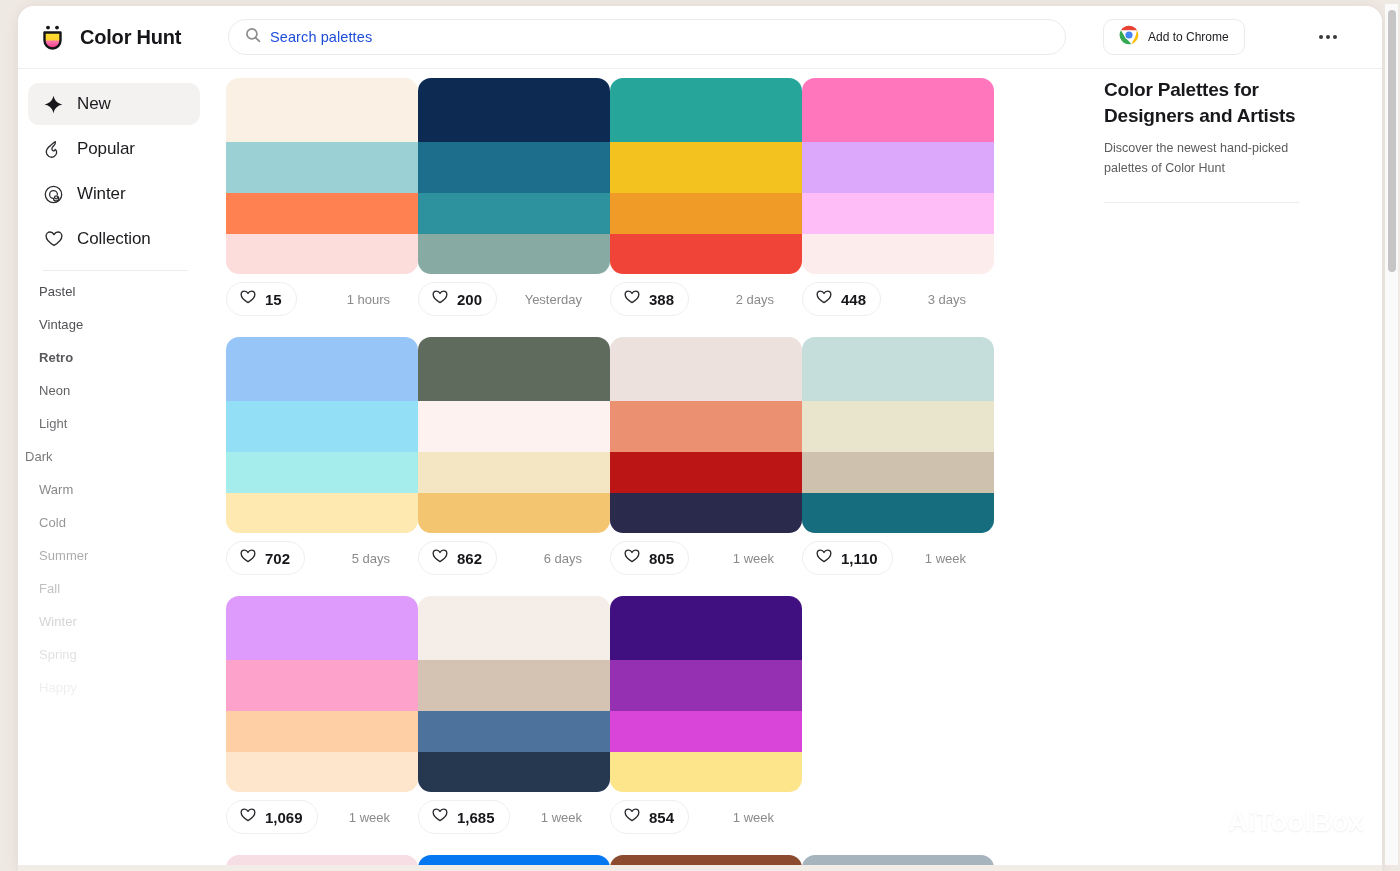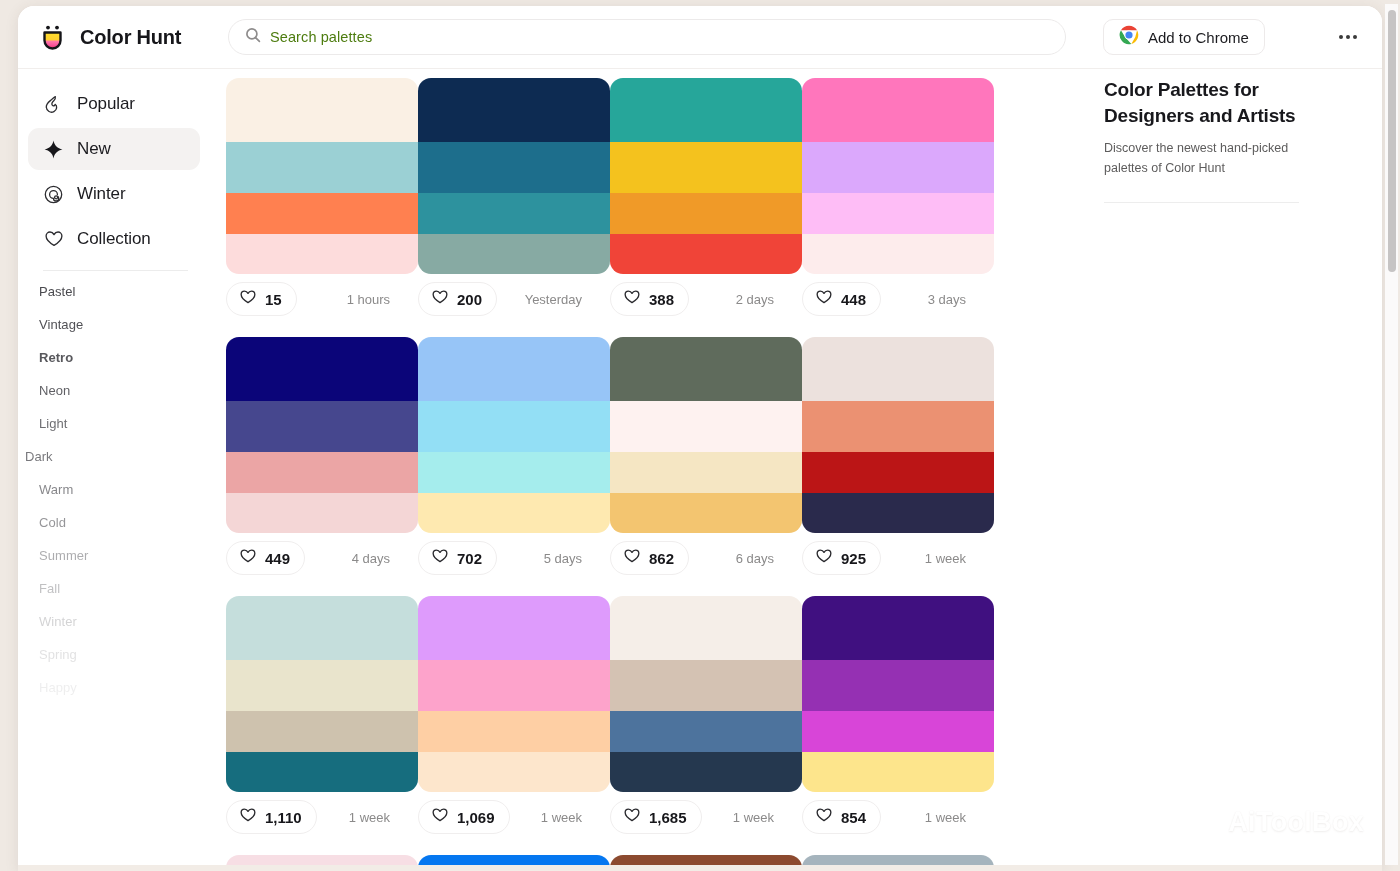--- a/index.html
+++ b/index.html
@@ -30,30 +30,30 @@
   .logo-wrap { width: 33px; height: 33px; position: relative; }
   .brand-name { font-size: 20px; font-weight: bold; color: #16161a; letter-spacing: -0.2px; }
   .search-box {
     margin-left: 17px;
     width: 838px; height: 36px;
     border: 1px solid #eceaea; border-radius: 19px;
     background: #fff;
     display: flex; align-items: center; gap: 9px;
     padding: 0 16px;
   }
-  .search-placeholder { font-size: 14.5px; color: #4d7c0f; letter-spacing: 0.1px; }
+  .search-placeholder { font-size: 14.5px; color: #1d4ed8; letter-spacing: 0.1px; }
   .chrome-btn {
     margin-left: 37px;
     height: 36px; padding: 0 15px;
     border: 1px solid #edeaea; border-radius: 10px;
     background: #fff;
     display: flex; align-items: center; gap: 9px;
     cursor: pointer;
   }
-  .chrome-btn span.lbl { font-size: 15px; color: #1b1b1f; font-weight: 500; }
+  .chrome-btn span.lbl { font-size: 12px; color: #1b1b1f; font-weight: 500; }
   .dots-btn {
     margin-left: 70px; width: 26px; height: 26px;
     display: flex; align-items: center; justify-content: center; gap: 3px;
     cursor: pointer;
   }
   .dots-btn i { width: 4px; height: 4px; border-radius: 50%; background: #3a3a3a; display: block; }
 
   
   #sidebar {
     position: absolute; left: 0; top: 63px;
@@ -209,36 +209,36 @@
 
     <div class="dots-btn">
       <i></i>
         <i></i>
         <i></i>
     </div>
   </div>
 
   <div id="sidebar">
 
+    <div class="nav-item active">
+      <span class="nav-icon">
+        <svg width="19" height="19" viewBox="0 0 19 19">
+          <path d="M9.5 0.6 C10.3 5.4 13.6 8.7 18.4 9.5 C13.6 10.3 10.3 13.6 9.5 18.4 C8.7 13.6 5.4 10.3 0.6 9.5 C5.4 8.7 8.7 5.4 9.5 0.6 Z" fill="#17171b"></path>
+        </svg>
+      </span>
+      <span class="nav-label">New</span>
+    </div>
+
     <div class="nav-item">
       <span class="nav-icon">
         <svg width="19" height="19" viewBox="0 0 19 19">
           <path d="M11.3 1.6 C11.9 4.3 10.3 5.2 9.0 6.5 C7.4 8.1 7.6 9.9 8.9 10.6 C10.0 11.2 11.1 10.4 11.1 9.3 C13.6 11.0 13.0 15.0 9.9 16.6 C6.6 18.3 2.6 16.1 2.3 12.2 C2.0 8.0 6.1 6.2 8.3 3.9 C9.5 2.7 10.6 1.9 11.3 1.6 Z" fill="none" stroke="#2d2d31" stroke-width="1.35" stroke-linejoin="round"></path>
         </svg>
       </span>
       <span class="nav-label">Popular</span>
-    </div>
-
-    <div class="nav-item active">
-      <span class="nav-icon">
-        <svg width="19" height="19" viewBox="0 0 19 19">
-          <path d="M9.5 0.6 C10.3 5.4 13.6 8.7 18.4 9.5 C13.6 10.3 10.3 13.6 9.5 18.4 C8.7 13.6 5.4 10.3 0.6 9.5 C5.4 8.7 8.7 5.4 9.5 0.6 Z" fill="#17171b"></path>
-        </svg>
-      </span>
-      <span class="nav-label">New</span>
     </div>
 
     <div class="nav-item">
       <span class="nav-icon">
         <svg width="19" height="19" viewBox="0 0 19 19">
           <circle cx="9.5" cy="9.5" r="8.2" fill="none" stroke="#2d2d31" stroke-width="1.3"></circle>
           <path d="M13.4 9.5 a3.9 3.9 0 1 0 -3.9 3.9 a2.6 2.6 0 1 0 2.6 -2.6 a1.5 1.5 0 1 0 1.5 1.5" fill="none" stroke="#2d2d31" stroke-width="1.3" stroke-linecap="round"></path>
         </svg>
       </span>
       <span class="nav-label">Winter</span>
@@ -337,37 +337,20 @@
               <span><svg width="18" height="18" viewBox="0 0 20 20">
                   <path d="M10 16.2 C10 16.2 2.4 11.9 2.4 7.3 C2.4 4.9 4.2 3.4 6.1 3.4 C7.8 3.4 9.3 4.6 10 5.9 C10.7 4.6 12.2 3.4 13.9 3.4 C15.8 3.4 17.6 4.9 17.6 7.3 C17.6 11.9 10 16.2 10 16.2 Z" fill="none" stroke="#2b2b2f" stroke-width="1.5" stroke-linejoin="round"></path>
                 </svg></span>
               <span class="like-count">448</span>
             </div>
             <span class="date-txt">3 days</span>
           </div>
         </div>
         <div class="card">
           <div class="swatches">
-            <i class="sw0" style="background: rgb(11, 5, 121);"></i>
-            <i class="sw1" style="background: rgb(70, 71, 142);"></i>
-            <i class="sw2" style="background: rgb(235, 165, 165);"></i>
-            <i class="sw3" style="background: rgb(244, 214, 214);"></i>
-          </div>
-          <div class="card-meta">
-            <div class="like-btn">
-              <span><svg width="18" height="18" viewBox="0 0 20 20">
-                  <path d="M10 16.2 C10 16.2 2.4 11.9 2.4 7.3 C2.4 4.9 4.2 3.4 6.1 3.4 C7.8 3.4 9.3 4.6 10 5.9 C10.7 4.6 12.2 3.4 13.9 3.4 C15.8 3.4 17.6 4.9 17.6 7.3 C17.6 11.9 10 16.2 10 16.2 Z" fill="none" stroke="#2b2b2f" stroke-width="1.5" stroke-linejoin="round"></path>
-                </svg></span>
-              <span class="like-count">449</span>
-            </div>
-            <span class="date-txt">4 days</span>
-          </div>
-        </div>
-        <div class="card">
-          <div class="swatches">
             <i class="sw0" style="background: rgb(151, 197, 247);"></i>
             <i class="sw1" style="background: rgb(147, 223, 245);"></i>
             <i class="sw2" style="background: rgb(165, 237, 237);"></i>
             <i class="sw3" style="background: rgb(254, 233, 176);"></i>
           </div>
           <div class="card-meta">
             <div class="like-btn">
               <span><svg width="18" height="18" viewBox="0 0 20 20">
                   <path d="M10 16.2 C10 16.2 2.4 11.9 2.4 7.3 C2.4 4.9 4.2 3.4 6.1 3.4 C7.8 3.4 9.3 4.6 10 5.9 C10.7 4.6 12.2 3.4 13.9 3.4 C15.8 3.4 17.6 4.9 17.6 7.3 C17.6 11.9 10 16.2 10 16.2 Z" fill="none" stroke="#2b2b2f" stroke-width="1.5" stroke-linejoin="round"></path>
                 </svg></span>
@@ -398,21 +381,21 @@
             <i class="sw0" style="background: rgb(236, 225, 221);"></i>
             <i class="sw1" style="background: rgb(235, 145, 114);"></i>
             <i class="sw2" style="background: rgb(187, 21, 22);"></i>
             <i class="sw3" style="background: rgb(42, 42, 76);"></i>
           </div>
           <div class="card-meta">
             <div class="like-btn">
               <span><svg width="18" height="18" viewBox="0 0 20 20">
                   <path d="M10 16.2 C10 16.2 2.4 11.9 2.4 7.3 C2.4 4.9 4.2 3.4 6.1 3.4 C7.8 3.4 9.3 4.6 10 5.9 C10.7 4.6 12.2 3.4 13.9 3.4 C15.8 3.4 17.6 4.9 17.6 7.3 C17.6 11.9 10 16.2 10 16.2 Z" fill="none" stroke="#2b2b2f" stroke-width="1.5" stroke-linejoin="round"></path>
                 </svg></span>
-              <span class="like-count">925</span>
+              <span class="like-count">805</span>
             </div>
             <span class="date-txt">1 week</span>
           </div>
         </div>
         <div class="card">
           <div class="swatches">
             <i class="sw0" style="background: rgb(197, 222, 220);"></i>
             <i class="sw1" style="background: rgb(233, 228, 204);"></i>
             <i class="sw2" style="background: rgb(206, 194, 174);"></i>
             <i class="sw3" style="background: rgb(22, 109, 126);"></i>

